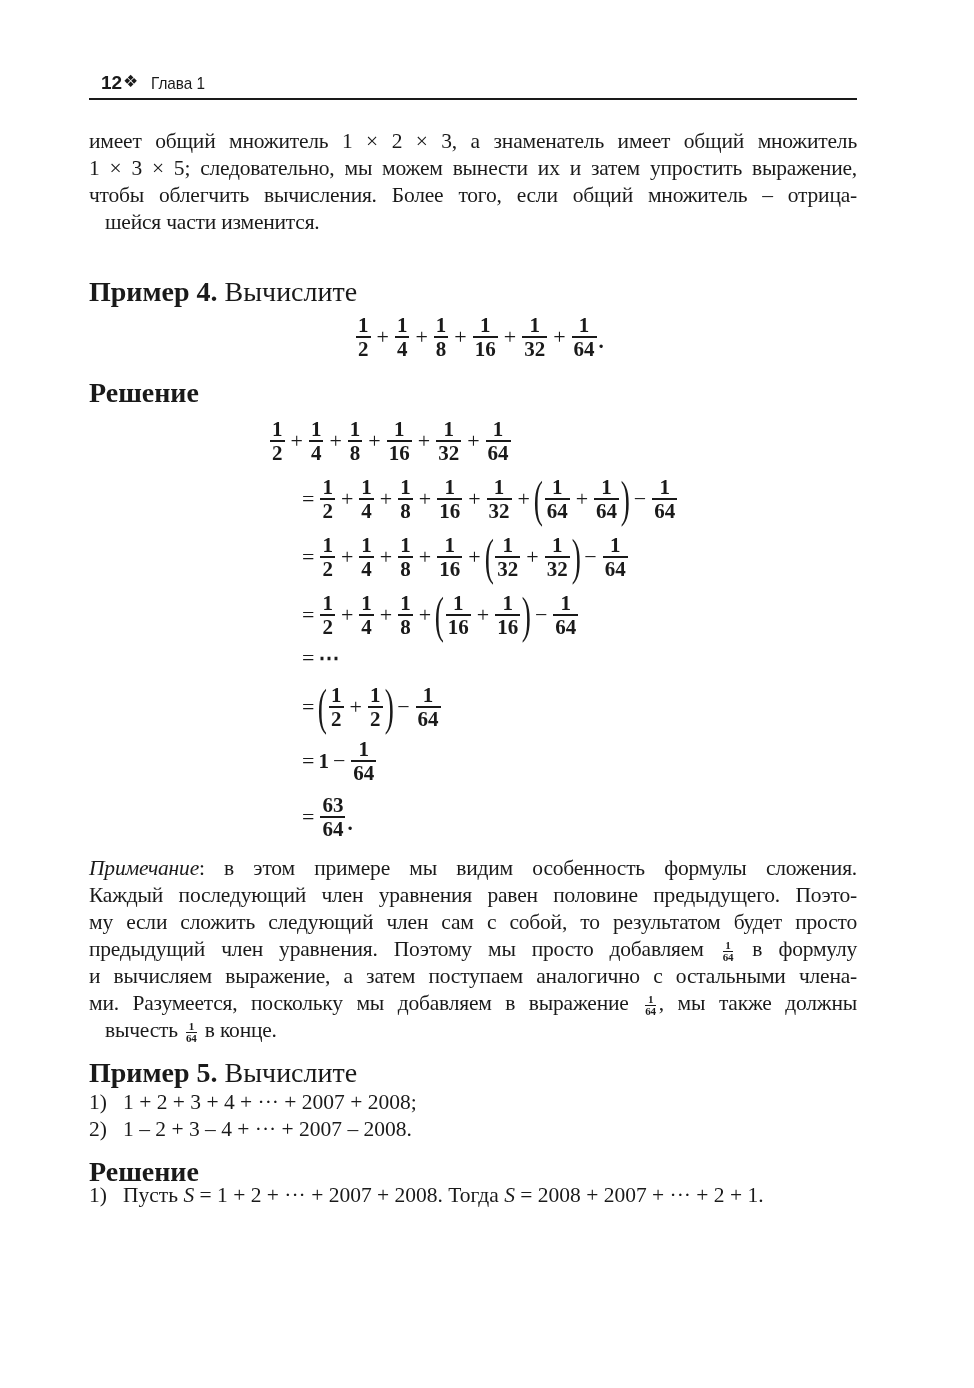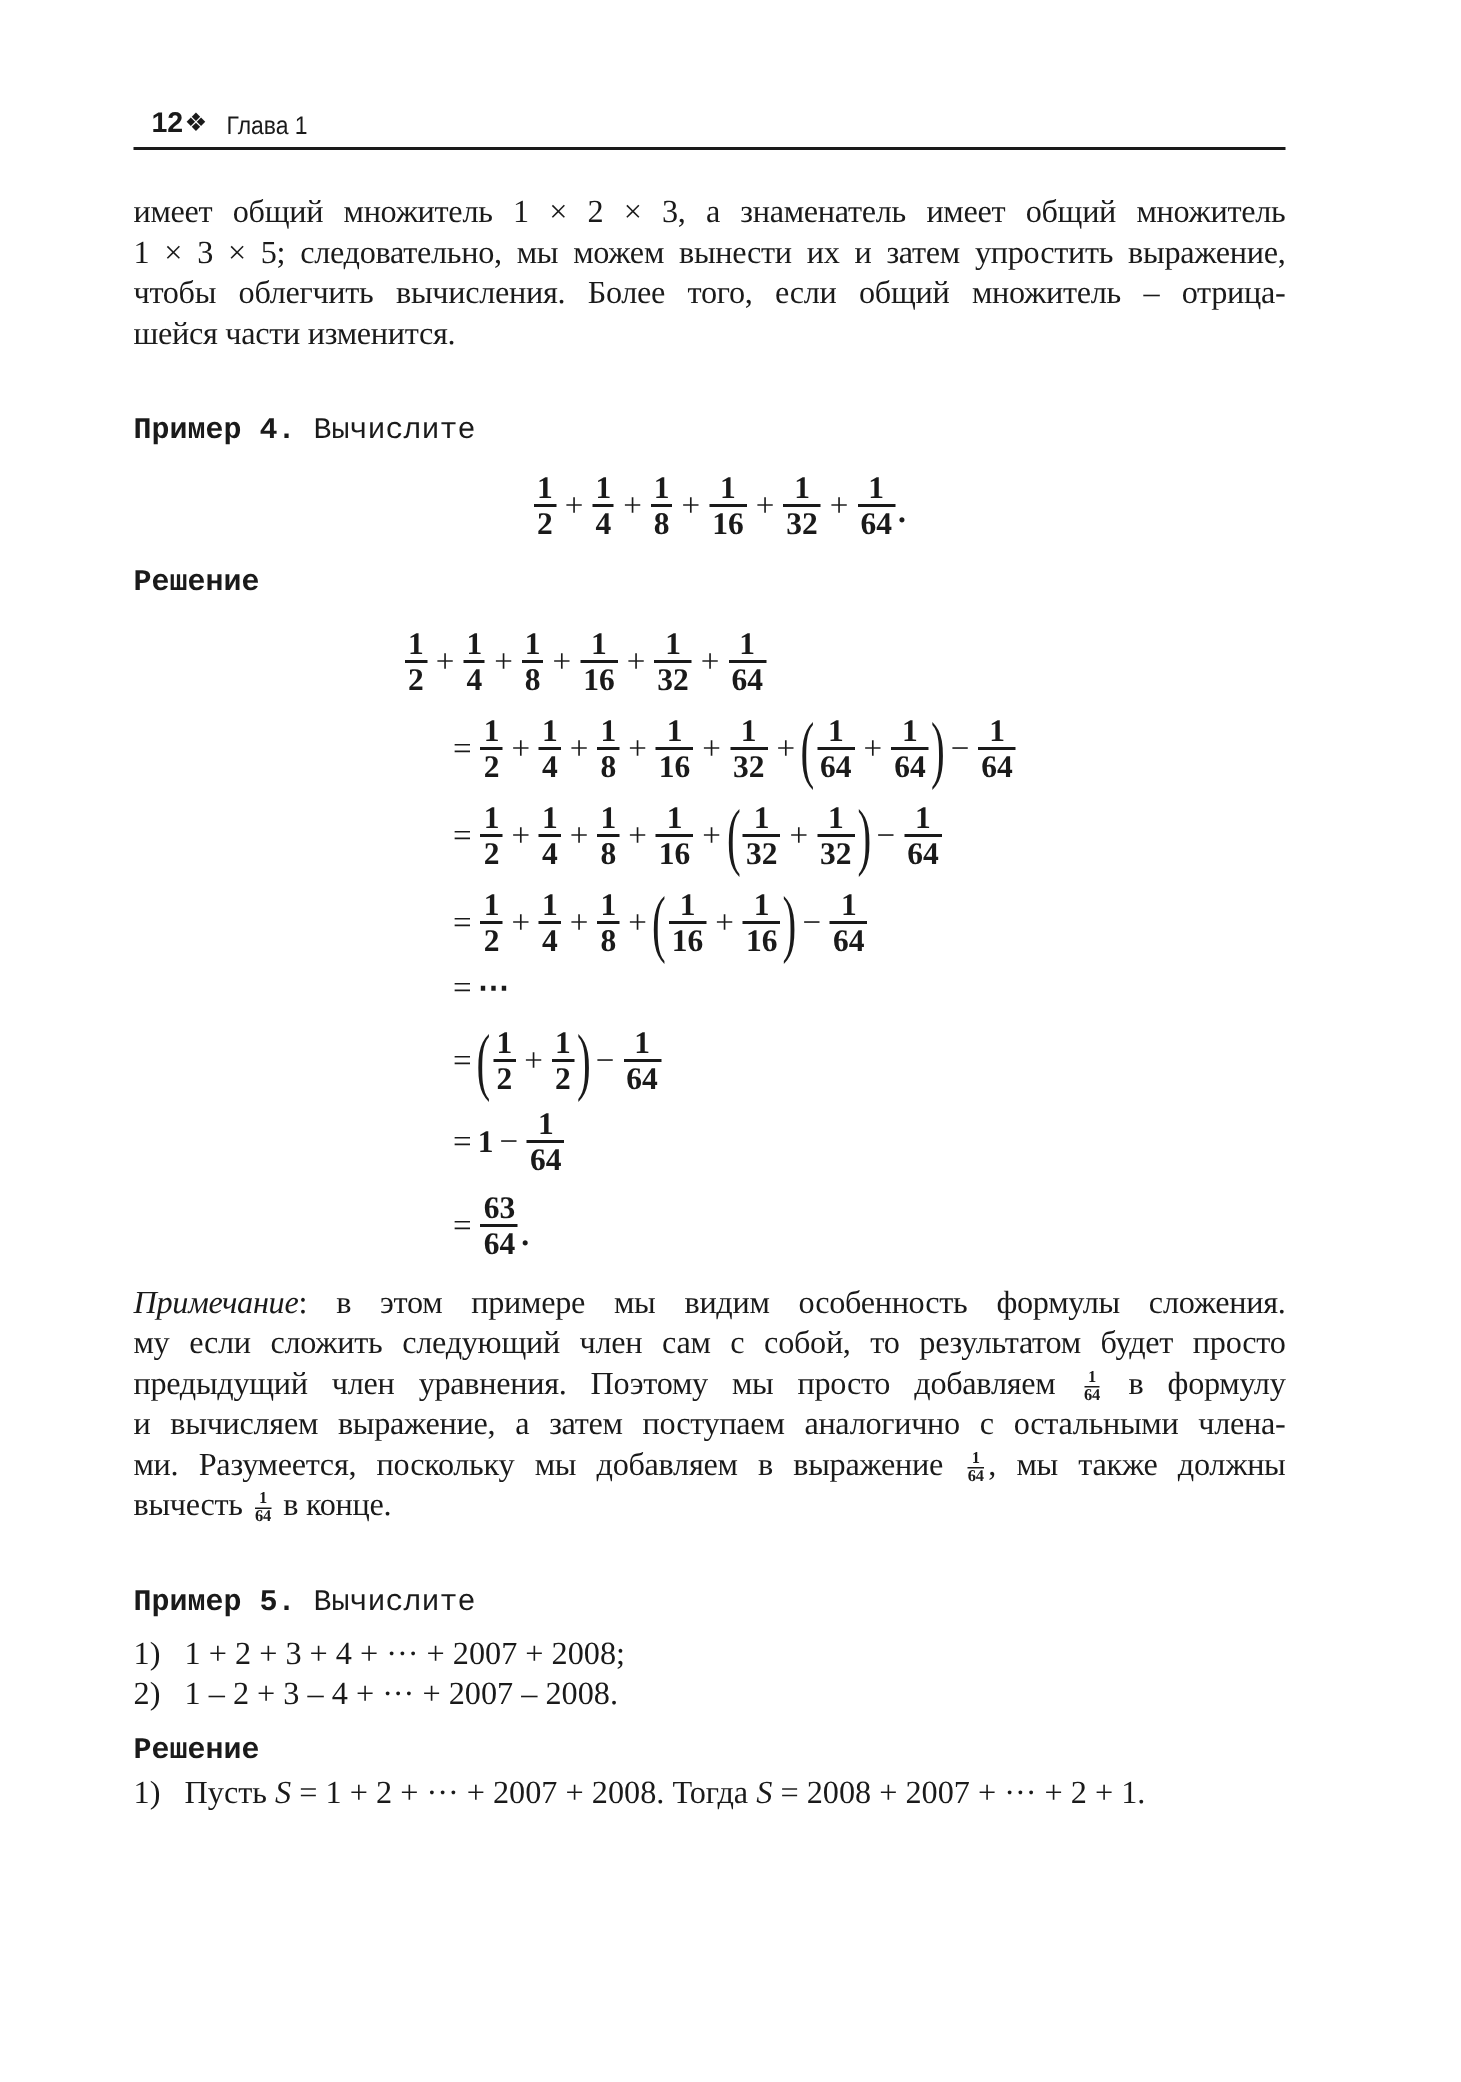--- a/index.html
+++ b/index.html
@@ -4,24 +4,24 @@
 <style>
   html, body { margin: 0; padding: 0; background: #ffffff; }
   body { width: 974px; height: 1388px; position: relative; overflow: hidden; color: #1a1a1a; font-family: "Liberation Serif", serif; }
   .page { position: absolute; left: 89px; top: 0; width: 768px; }
   .header { position: absolute; top: 72px; left: 0; width: 768px; height: 26px; border-bottom: 2px solid #1a1a1a; font-family: "Liberation Sans", sans-serif; }
   .header .pnum { position: absolute; left: 0; top: 0; font-size: 19px; font-weight: bold; margin-left: 12px; }
   .header .diamond { position: absolute; left: 34px; top: -1px; font-size: 17px; }
   .header .chap { position: absolute; left: 62px; top: 2px; font-size: 17px; transform: scaleX(0.9); transform-origin: left; }
   .para { position: absolute; left: 0; width: 768px; font-size: 21.5px; line-height: 27px; text-align: justify; letter-spacing: -0.2px; }
   .para .line { display: block; text-align: justify; text-align-last: justify; white-space: nowrap; height: 27px; }
-  .para .line.last { text-align-last: left; }
+  .para .line.last { text-align-last: left; margin-left: 16px; }
   .bold { font-weight: bold; }
   .ital { font-style: italic; }
-  .heading { position: absolute; left: 0; font-size: 20px; font-family: Liberation Mono, monospace; }
+  .heading { position: absolute; left: 0; font-size: 28px; }
   .math { position: absolute; font-family: "Liberation Serif", serif; font-weight: bold; font-size: 21px; display: flex; align-items: center; white-space: nowrap; }
   .frac { display: inline-flex; flex-direction: column; align-items: center; vertical-align: middle; margin: 0 2px; }
   .frac .num { padding: 0 2px; line-height: 22px; }
   .frac .den { padding: 0 2px; line-height: 22px; border-top: 2px solid #1a1a1a; }
   .op { margin: 0 4px; font-weight: normal; font-size: 22px; }
   .paren { font-weight: normal; font-size: 50px; line-height: 50px; transform: scaleX(0.55); display: inline-block; margin: 0 -4px; }
   .mini { display: inline-flex; flex-direction: column; align-items: center; vertical-align: middle; font-size: 11px; font-weight: bold; margin: 0 3px; line-height: 11px; }
   .mini .den { border-top: 1px solid #1a1a1a; }
   .list { position: absolute; left: 0; font-size: 21.5px; }
   .list .n { display: inline-block; width: 34px; }
@@ -275,20 +275,21 @@
     <span class="op">=</span>
     <span class="frac">
         <span class="num">63</span>
         <span class="den">64</span>
       </span>
     <span style="align-self:flex-end;margin-bottom:4px;">.</span>
   </div>
 
   <div class="para" style="top:855px;">
     <span class="line"><span class="ital">Примечание</span><span>: в этом примере мы видим особенность формулы сложения.</span></span>
+    <span class="line">Каждый последующий член уравнения равен половине предыдущего. Поэто-</span>
     <span class="line">му если сложить следующий член сам с собой, то результатом будет просто</span>
     <span class="line"><span>предыдущий член уравнения. Поэтому мы просто добавляем</span> <span class="mini">
           <span>1</span>
           <span class="den">64</span>
         </span> <span>в формулу</span></span>
     <span class="line">и вычисляем выражение, а затем поступаем аналогично с остальными члена-</span>
     <span class="line"><span>ми. Разумеется, поскольку мы добавляем в выражение</span> <span class="mini">
           <span>1</span>
           <span class="den">64</span>
         </span><span>, мы также должны</span></span>

